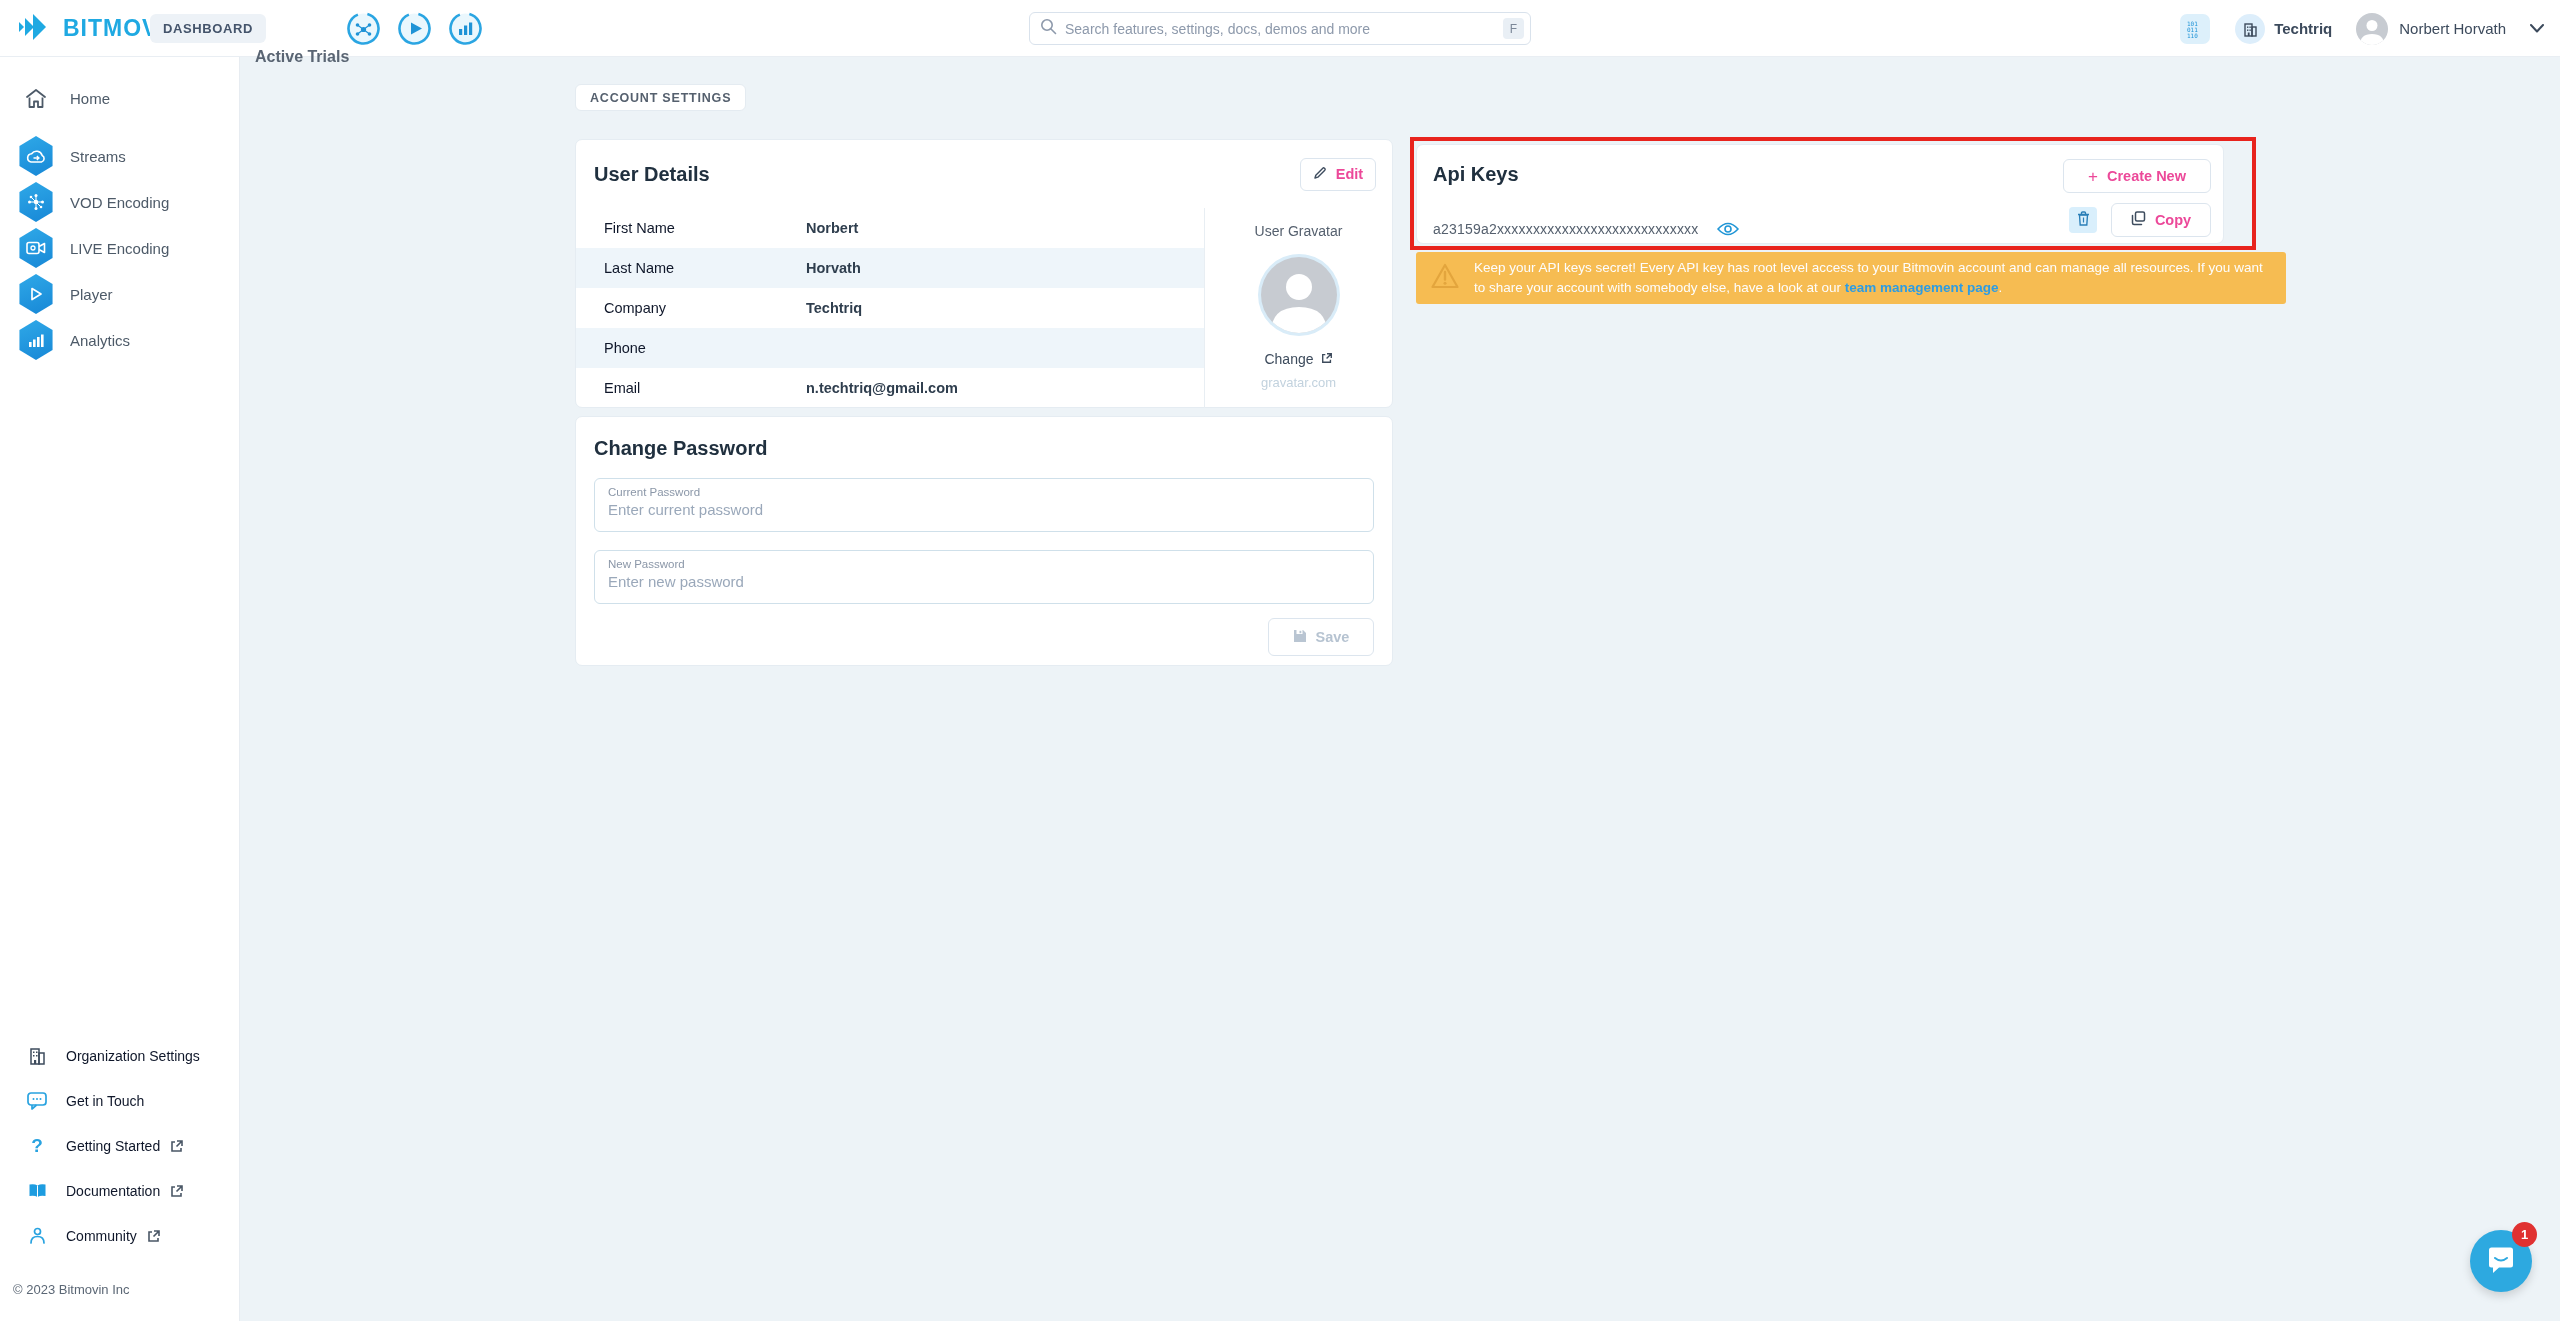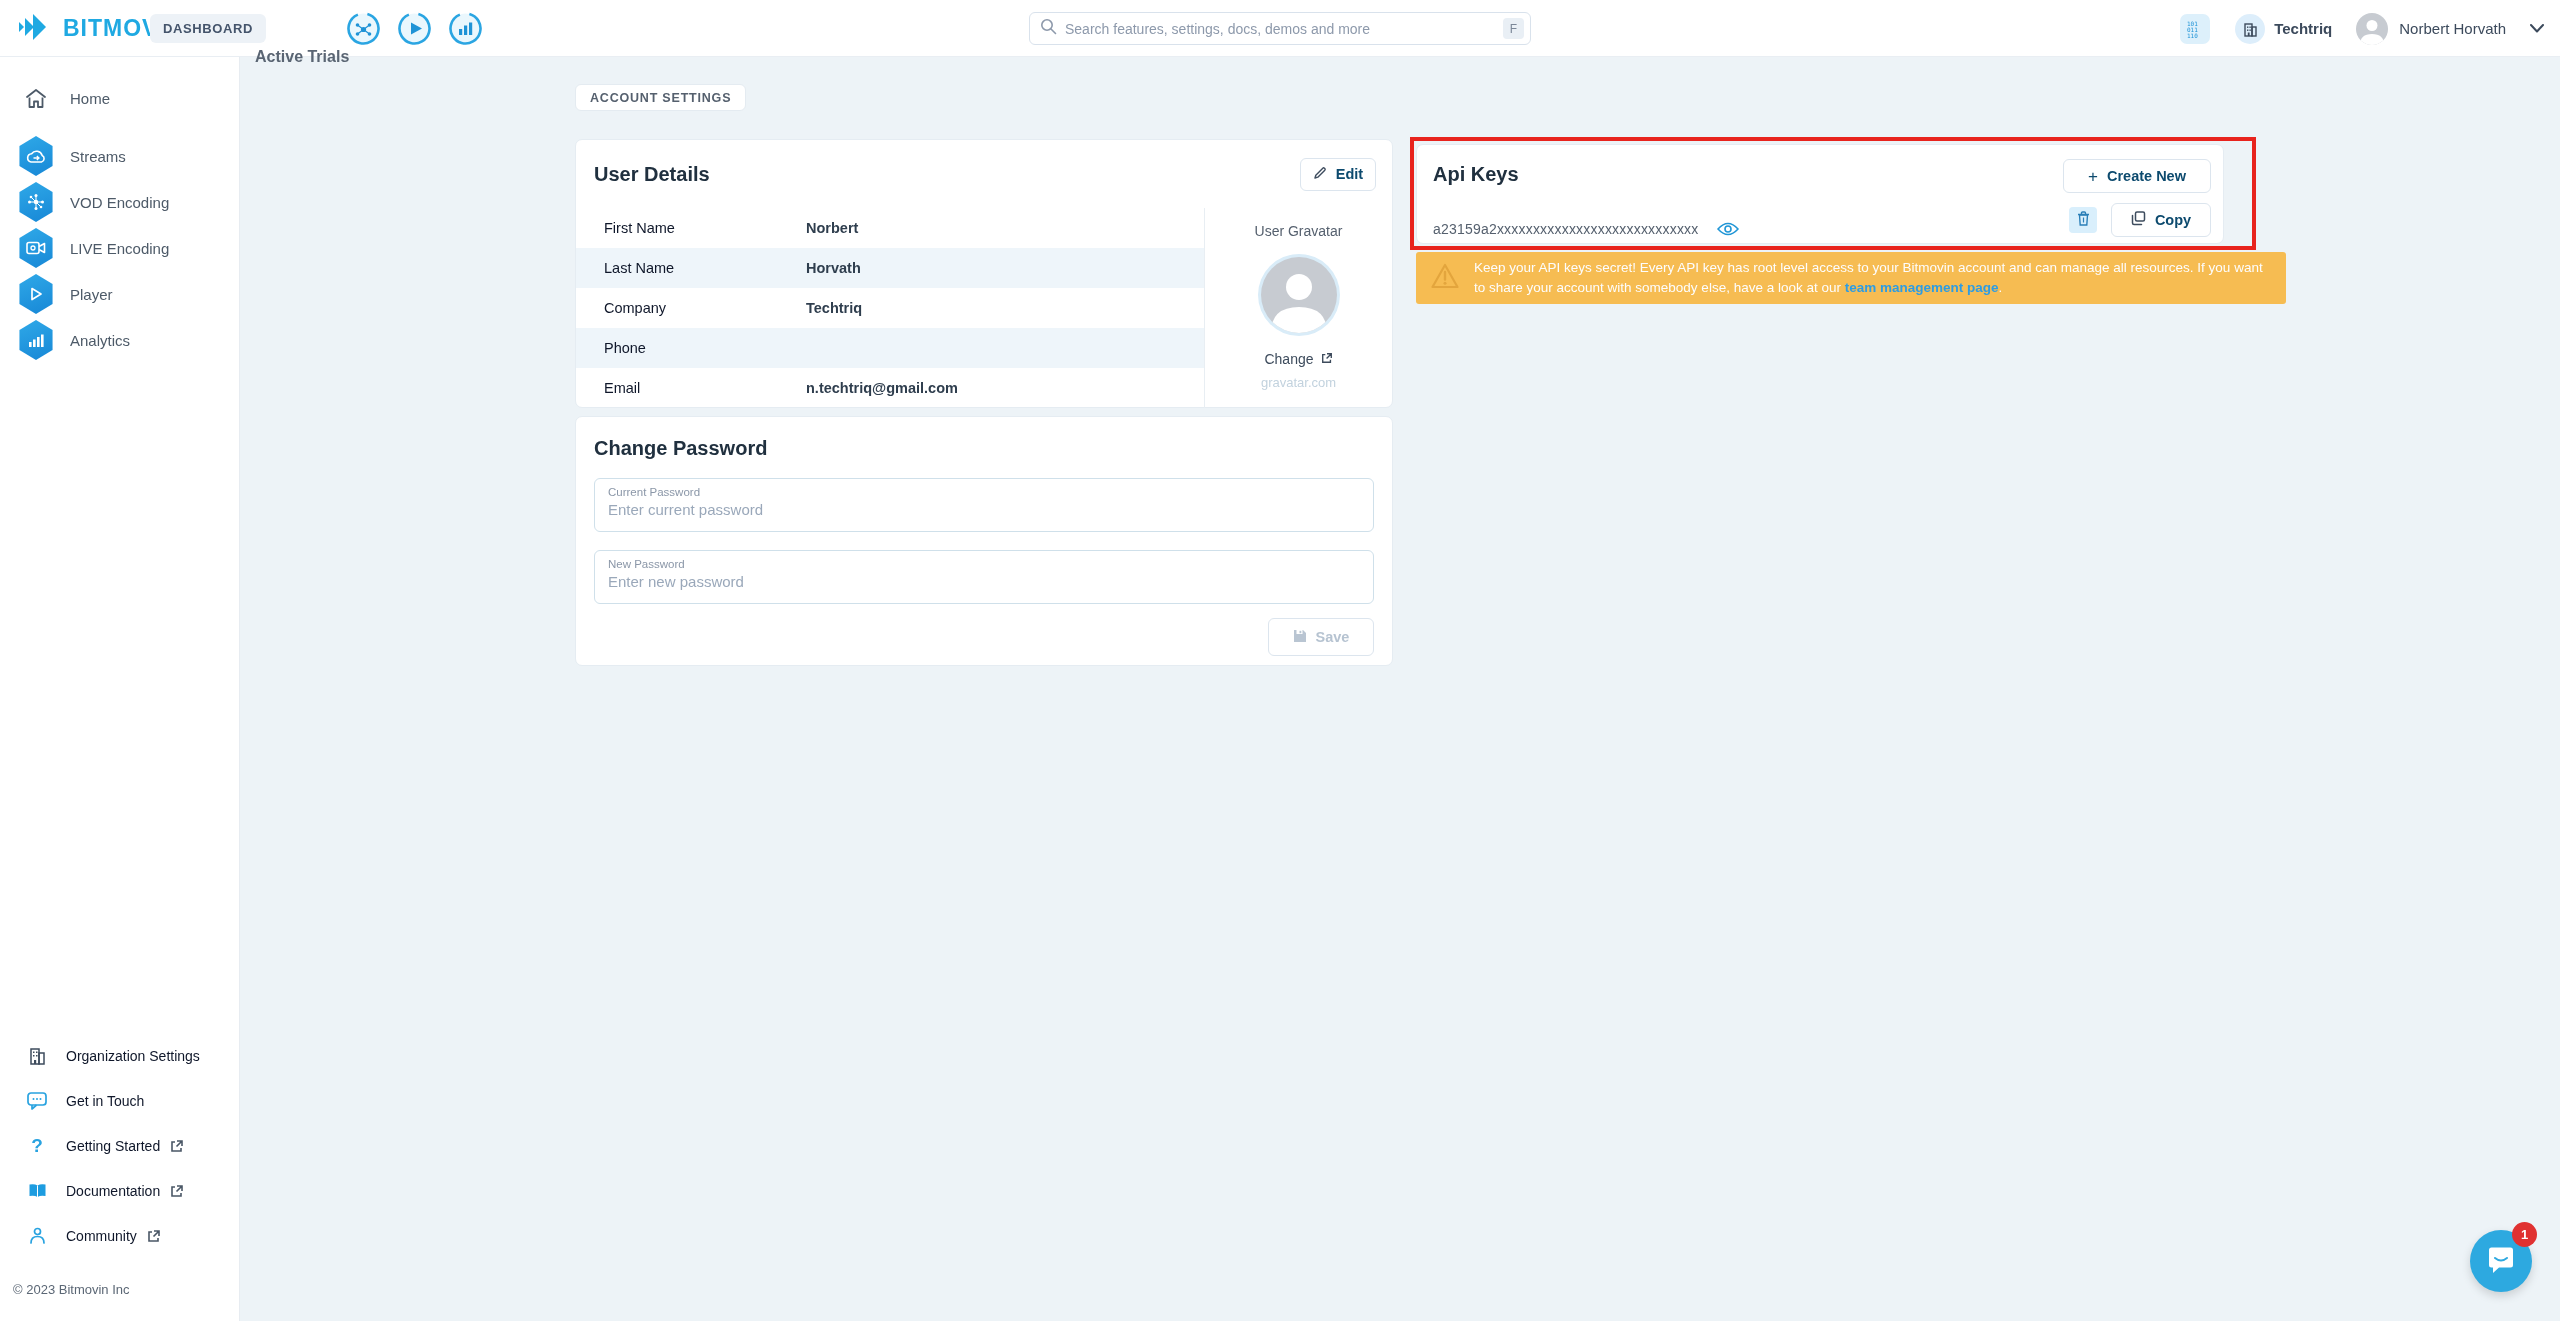--- a/index.html
+++ b/index.html
@@ -78,21 +78,21 @@
     display:flex; align-items:center; font-size:12.5px; font-weight:bold;
     color:#55606e; letter-spacing:0.8px;
   }
   .card { position:absolute; background:#fff; border:1px solid #e5ecf2; border-radius:7px; }
   .card-title { font-size:20px; font-weight:bold; color:#20303f; }
   
   .ud-card { left:575px; top:139px; width:818px; height:269px; }
   .ud-header { height:68px; display:flex; align-items:center; justify-content:space-between; padding:0 16px 0 18px; }
   .btn {
     display:inline-flex; align-items:center; gap:9px; background:#fff;
-    border:1px solid #dce5ee; border-radius:6px; color:#0c4a6e;
+    border:1px solid #dce5ee; border-radius:6px; color:#ec4899;
     font-size:14.5px; font-weight:bold; cursor:pointer; justify-content:center;
     font-family:"Liberation Sans", sans-serif;
   }
   .edit-btn { width:76px; height:33px; }
   .ud-body { display:flex; height:200px; }
   .ud-table { flex:1; }
   .ud-row { height:40px; display:flex; align-items:center; }
   .ud-row.stripe { background:#eef5fa; }
   .ud-row .lbl { width:230px; padding-left:28px; font-size:14.5px; color:#0f172a; }
   .ud-row .val { font-size:14.5px; font-weight:bold; color:#2f3e4e; }

